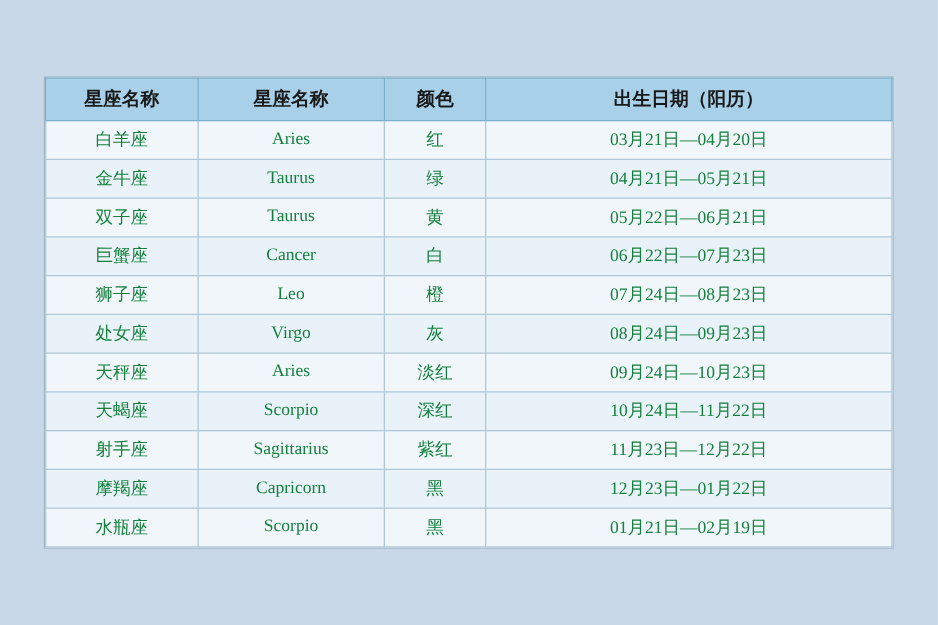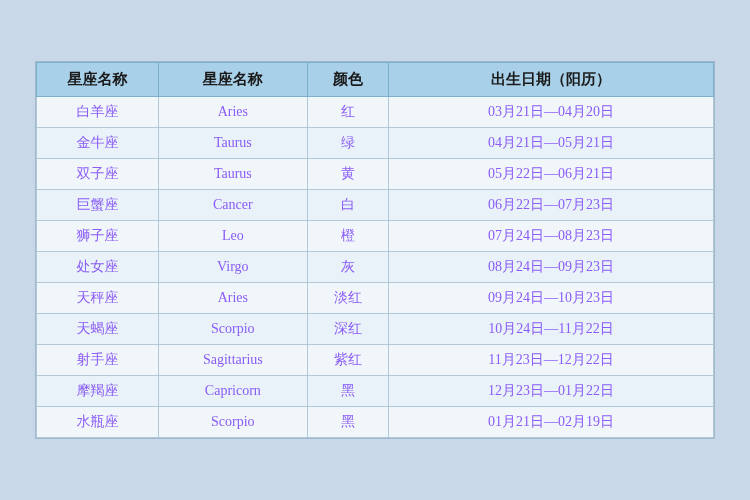--- a/index.html
+++ b/index.html
@@ -37,21 +37,21 @@
       font-size: 15px;
       font-weight: bold;
       color: #1a1a1a;
     }
 
     tbody tr td {
       border: 1px solid #b0c8d8;
       padding: 6px 10px;
       text-align: center;
       font-size: 14px;
-      color: #8b5cf6;
+      color: #15803d;
       background-color: #f0f6fa;
     }
 
     tbody tr:nth-child(even) td {
       background-color: #e8f2f8;
     }
 
     .col-chinese { width: 18%; }
     .col-english { width: 22%; }
     .col-color   { width: 12%; }

